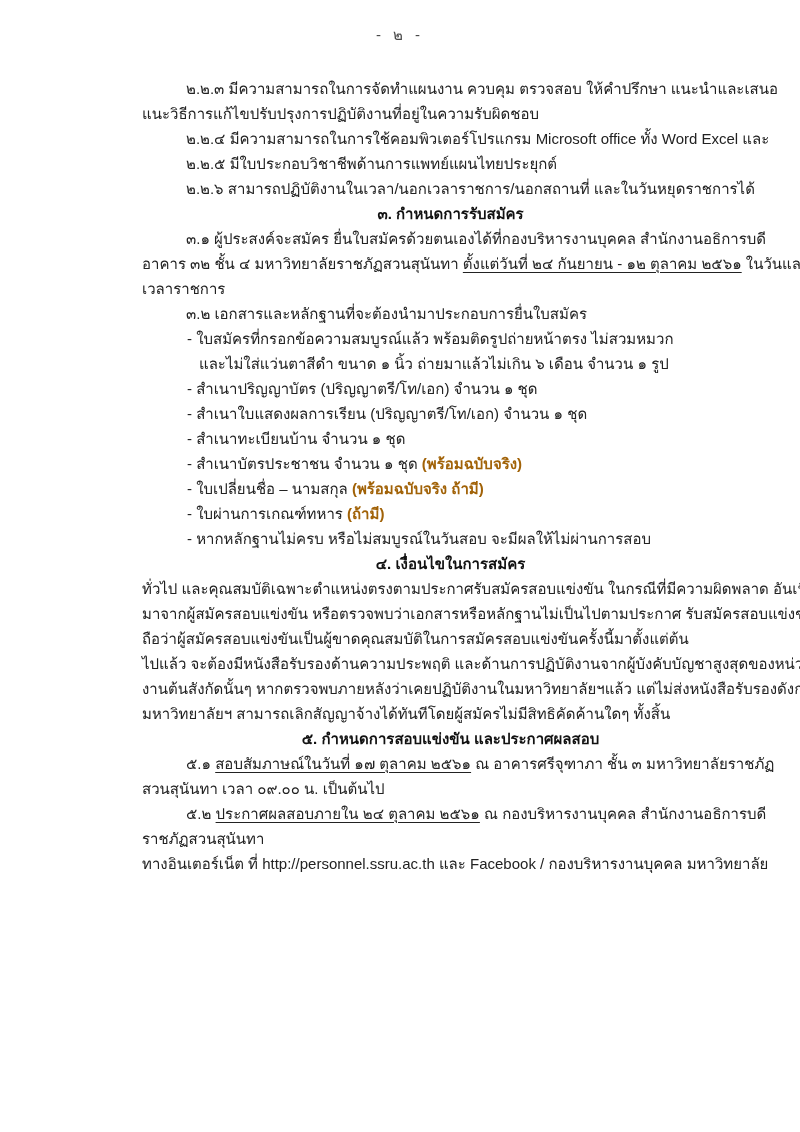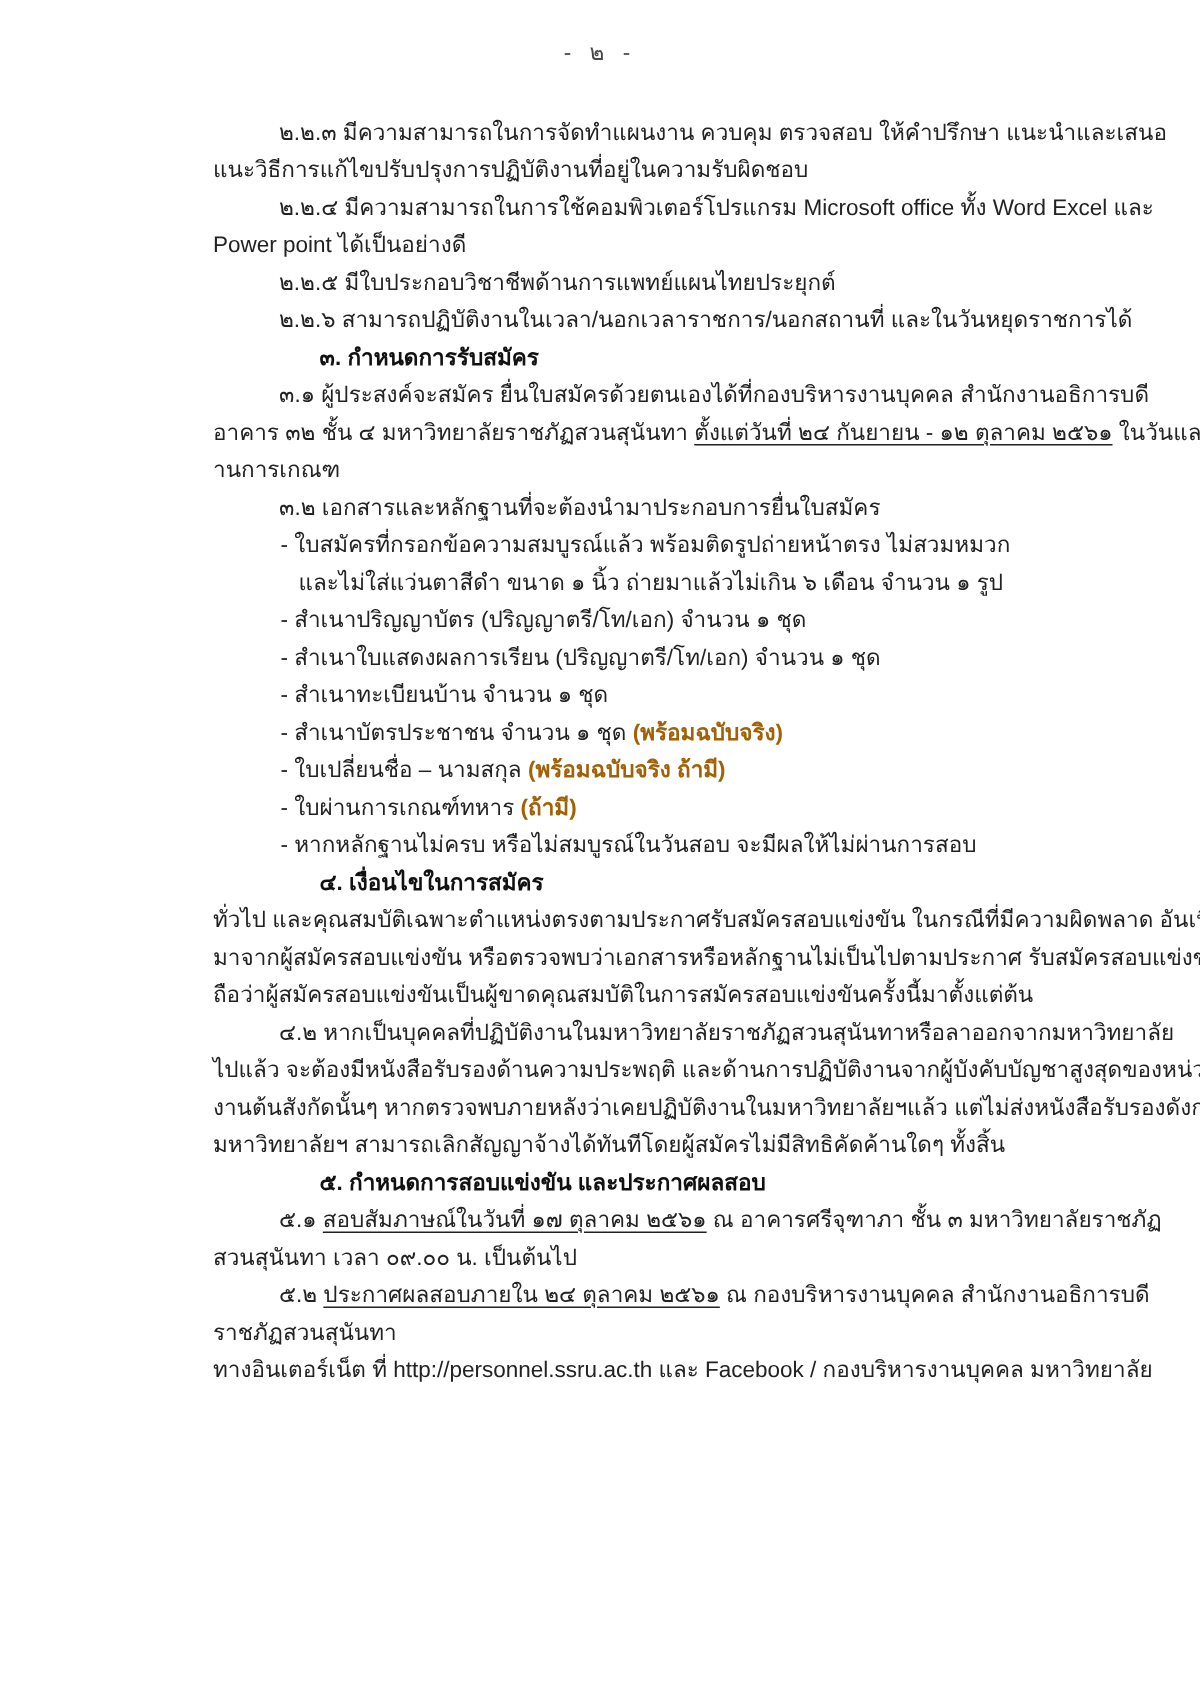--- a/index.html
+++ b/index.html
@@ -25,64 +25,62 @@
   .content {
     position: absolute;
     top: 76px;
     left: 142px;
     width: 546px;
     font-size: 15px;
     line-height: 25px;
   }
   .line { white-space: nowrap; height: 25px; }
   .indent1 { padding-left: 44px; }   
-  .indent2 { padding-left: 71px; }   
+  .indent2 { padding-left: 71px; text-align: center; }   
   .bullet  { padding-left: 45px; }   
   .bcont   { padding-left: 57px; }   
   .heading { font-weight: bold; color: #111111; }
   .b { font-weight: bold; color: #a16207; }
   .u { text-decoration: underline; text-underline-offset: 3px; }
 </style>
 </head>
 <body>
 
 <div class="page">
 
   <div class="pageno">- ๒ -</div>
 
   <div class="content">
 
     <div class="line indent1">๒.๒.๓ มีความสามารถในการจัดทำแผนงาน ควบคุม ตรวจสอบ ให้คำปรึกษา แนะนำและเสนอ</div>
     <div class="line">แนะวิธีการแก้ไขปรับปรุงการปฏิบัติงานที่อยู่ในความรับผิดชอบ</div>
     <div class="line indent1">๒.๒.๔ มีความสามารถในการใช้คอมพิวเตอร์โปรแกรม Microsoft office ทั้ง Word Excel และ</div>
-    <div class="line">Power point ได้เป็นอย่างดี</div>
     <div class="line indent1">๒.๒.๕ มีใบประกอบวิชาชีพด้านการแพทย์แผนไทยประยุกต์</div>
     <div class="line indent1">๒.๒.๖ สามารถปฏิบัติงานในเวลา/นอกเวลาราชการ/นอกสถานที่ และในวันหยุดราชการได้</div>
 
     <div class="line indent2 heading">๓. กำหนดการรับสมัคร</div>
     <div class="line indent1">๓.๑ ผู้ประสงค์จะสมัคร  ยื่นใบสมัครด้วยตนเองได้ที่กองบริหารงานบุคคล  สำนักงานอธิการบดี</div>
     <div class="line"><span>อาคาร ๓๒ ชั้น ๔ มหาวิทยาลัยราชภัฏสวนสุนันทา </span><span class="u">ตั้งแต่วันที่ ๒๔ กันยายน - ๑๒ ตุลาคม ๒๕๖๑</span><span> ในวันและ</span></div>
-    <div class="line">านการเกณฑ</div>
+    <div class="line">เวลาราชการ</div>
     <div class="line indent1">๓.๒ เอกสารและหลักฐานที่จะต้องนำมาประกอบการยื่นใบสมัคร</div>
 
     <div class="line bullet"><span>- ใบสมัครที่กรอกข้อความสมบูรณ์แล้ว พร้อมติดรูปถ่ายหน้าตรง ไม่สวมหมวก</span><span class="b"></span></div>
     <div class="line bcont"><span>และไม่ใส่แว่นตาสีดำ ขนาด ๑ นิ้ว ถ่ายมาแล้วไม่เกิน ๖ เดือน จำนวน ๑ รูป</span></div>
     <div class="line bullet"><span>- สำเนาปริญญาบัตร (ปริญญาตรี/โท/เอก) จำนวน ๑ ชุด</span><span class="b"></span></div>
     <div class="line bullet"><span>- สำเนาใบแสดงผลการเรียน (ปริญญาตรี/โท/เอก) จำนวน ๑ ชุด</span><span class="b"></span></div>
     <div class="line bullet"><span>- สำเนาทะเบียนบ้าน จำนวน ๑ ชุด</span><span class="b"></span></div>
     <div class="line bullet"><span>- สำเนาบัตรประชาชน จำนวน ๑ ชุด </span><span class="b">(พร้อมฉบับจริง)</span></div>
     <div class="line bullet"><span>- ใบเปลี่ยนชื่อ – นามสกุล </span><span class="b">(พร้อมฉบับจริง ถ้ามี)</span></div>
     <div class="line bullet"><span>- ใบผ่านการเกณฑ์ทหาร </span><span class="b">(ถ้ามี)</span></div>
     <div class="line bullet"><span>- หากหลักฐานไม่ครบ หรือไม่สมบูรณ์ในวันสอบ จะมีผลให้ไม่ผ่านการสอบ</span></div>
 
     <div class="line indent2 heading">๔. เงื่อนไขในการสมัคร</div>
     <div class="line">ทั่วไป และคุณสมบัติเฉพาะตำแหน่งตรงตามประกาศรับสมัครสอบแข่งขัน ในกรณีที่มีความผิดพลาด อันเนื่อง</div>
     <div class="line">มาจากผู้สมัครสอบแข่งขัน หรือตรวจพบว่าเอกสารหรือหลักฐานไม่เป็นไปตามประกาศ รับสมัครสอบแข่งขันให้</div>
     <div class="line">ถือว่าผู้สมัครสอบแข่งขันเป็นผู้ขาดคุณสมบัติในการสมัครสอบแข่งขันครั้งนี้มาตั้งแต่ต้น</div>
-    <div class="line indent1">๔.๒ หากเป็นบุคคลที่ปฏิบัติงานในมหาวิทยาลัยราชภัฏสวนสุนันทาหรือลาออกจากมหาวิทยาลัย</div>
     <div class="line">ไปแล้ว  จะต้องมีหนังสือรับรองด้านความประพฤติ และด้านการปฏิบัติงานจากผู้บังคับบัญชาสูงสุดของหน่วย</div>
     <div class="line">งานต้นสังกัดนั้นๆ หากตรวจพบภายหลังว่าเคยปฏิบัติงานในมหาวิทยาลัยฯแล้ว แต่ไม่ส่งหนังสือรับรองดังกล่าว</div>
     <div class="line">มหาวิทยาลัยฯ สามารถเลิกสัญญาจ้างได้ทันทีโดยผู้สมัครไม่มีสิทธิคัดค้านใดๆ ทั้งสิ้น</div>
 
     <div class="line indent2 heading">๕. กำหนดการสอบแข่งขัน และประกาศผลสอบ</div>
     <div class="line indent1"><span>๕.๑ </span><span class="u">สอบสัมภาษณ์ในวันที่ ๑๗ ตุลาคม ๒๕๖๑</span><span> ณ อาคารศรีจุฑาภา ชั้น ๓ มหาวิทยาลัยราชภัฏ</span></div>
     <div class="line">สวนสุนันทา เวลา ๐๙.๐๐ น. เป็นต้นไป</div>
     <div class="line indent1"><span>๕.๒ </span><span class="u">ประกาศผลสอบภายใน ๒๔ ตุลาคม ๒๕๖๑</span><span> ณ กองบริหารงานบุคคล สำนักงานอธิการบดี</span></div>
     <div class="line">ราชภัฏสวนสุนันทา</div>
     <div class="line">ทางอินเตอร์เน็ต  ที่ http://personnel.ssru.ac.th และ Facebook / กองบริหารงานบุคคล มหาวิทยาลัย</div>

